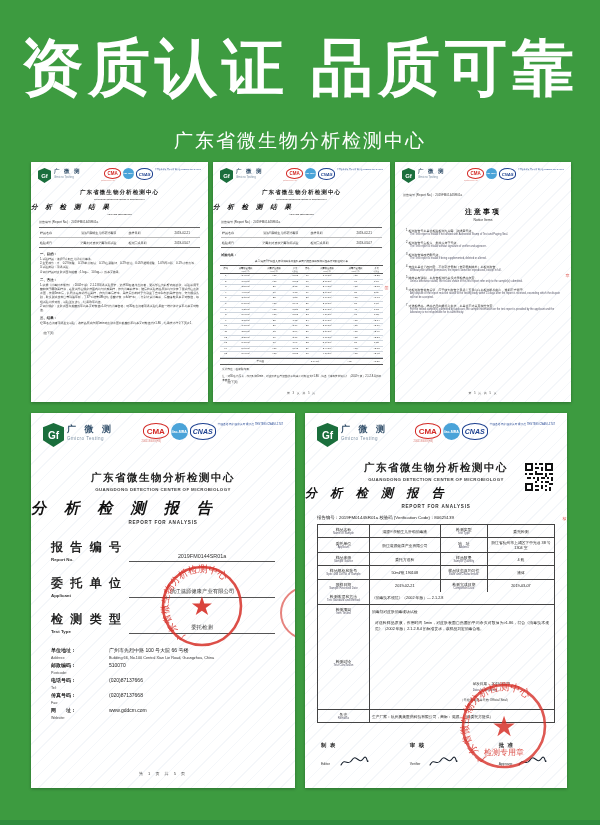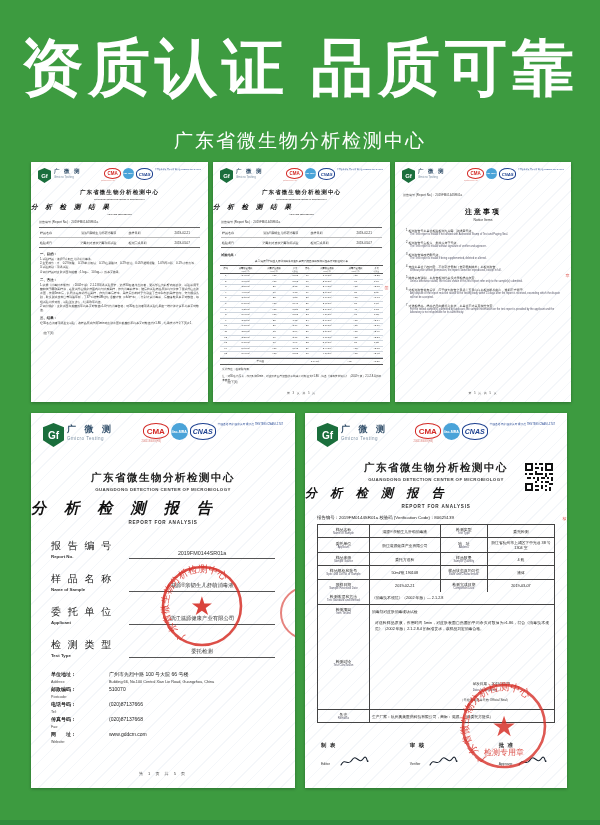--- a/index.html
+++ b/index.html
@@ -117,21 +117,21 @@
   .notice-list{margin:7px 11px 0 11px;}
   .notice-item{margin-bottom:4.5px;}
   .notice-zh{font-size:3px;color:#222;}
   .notice-no{font-size:2.6px;vertical-align:top;margin-right:1px;color:#222;}
   .notice-en{font-size:2.6px;color:#556;margin-left:4px;line-height:1.3;}
 
   
   .fields{margin:14px 20px 0 20px;}
   .field-row{display:flex;align-items:flex-end;margin-bottom:13px;position:relative;}
   .f-label{width:72px;}
-  .f-zh{font-size:10px;font-weight:normal;color:#222;letter-spacing:2px;white-space:nowrap;}
+  .f-zh{font-size:12px;font-weight:bold;color:#222;letter-spacing:2px;white-space:nowrap;}
   .f-en{font-size:4.4px;font-weight:bold;color:#333;margin-top:1px;}
   .f-val{flex:1;text-align:center;font-size:5.4px;color:#333;border-bottom:.8px solid #555;padding-bottom:2px;margin-left:6px;}
   .contacts{margin:10px 20px 0 20px;}
   .c-row{display:grid;grid-template-columns:58px 1fr;margin-bottom:2.5px;}
   .c-zh{font-size:5px;font-weight:bold;color:#222;}
   .c-en{font-size:3.6px;color:#444;}
   .c-val{font-size:5px;color:#222;}
   .c-val2{font-size:3.8px;color:#333;}
   .page-footer{position:absolute;bottom:12px;left:0;width:100%;text-align:center;font-size:4px;color:#444;letter-spacing:2px;}
 
@@ -578,27 +578,20 @@
   <div class="fields">
 
       <div class="field-row">
         <div class="f-label">
           <div class="f-zh">报 告 编 号</div>
           <div class="f-en">Report No.</div>
         </div>
         <div class="f-val">2019FM0144SR01a</div>
       </div>
 
-      <div class="field-row">
-        <div class="f-label">
-          <div class="f-zh">样 品 名 称</div>
-          <div class="f-en">Name of Sample</div>
-        </div>
-        <div class="f-val">滋源®亲韧生儿舒萌消毒液</div>
-      </div>
 
       <div class="field-row">
         <div class="f-label">
           <div class="f-zh">委 托 单 位</div>
           <div class="f-en">Applicant</div>
         </div>
         <div class="f-val">浙江滋源健康产业有限公司</div>
       </div>
 
       <div class="field-row">

